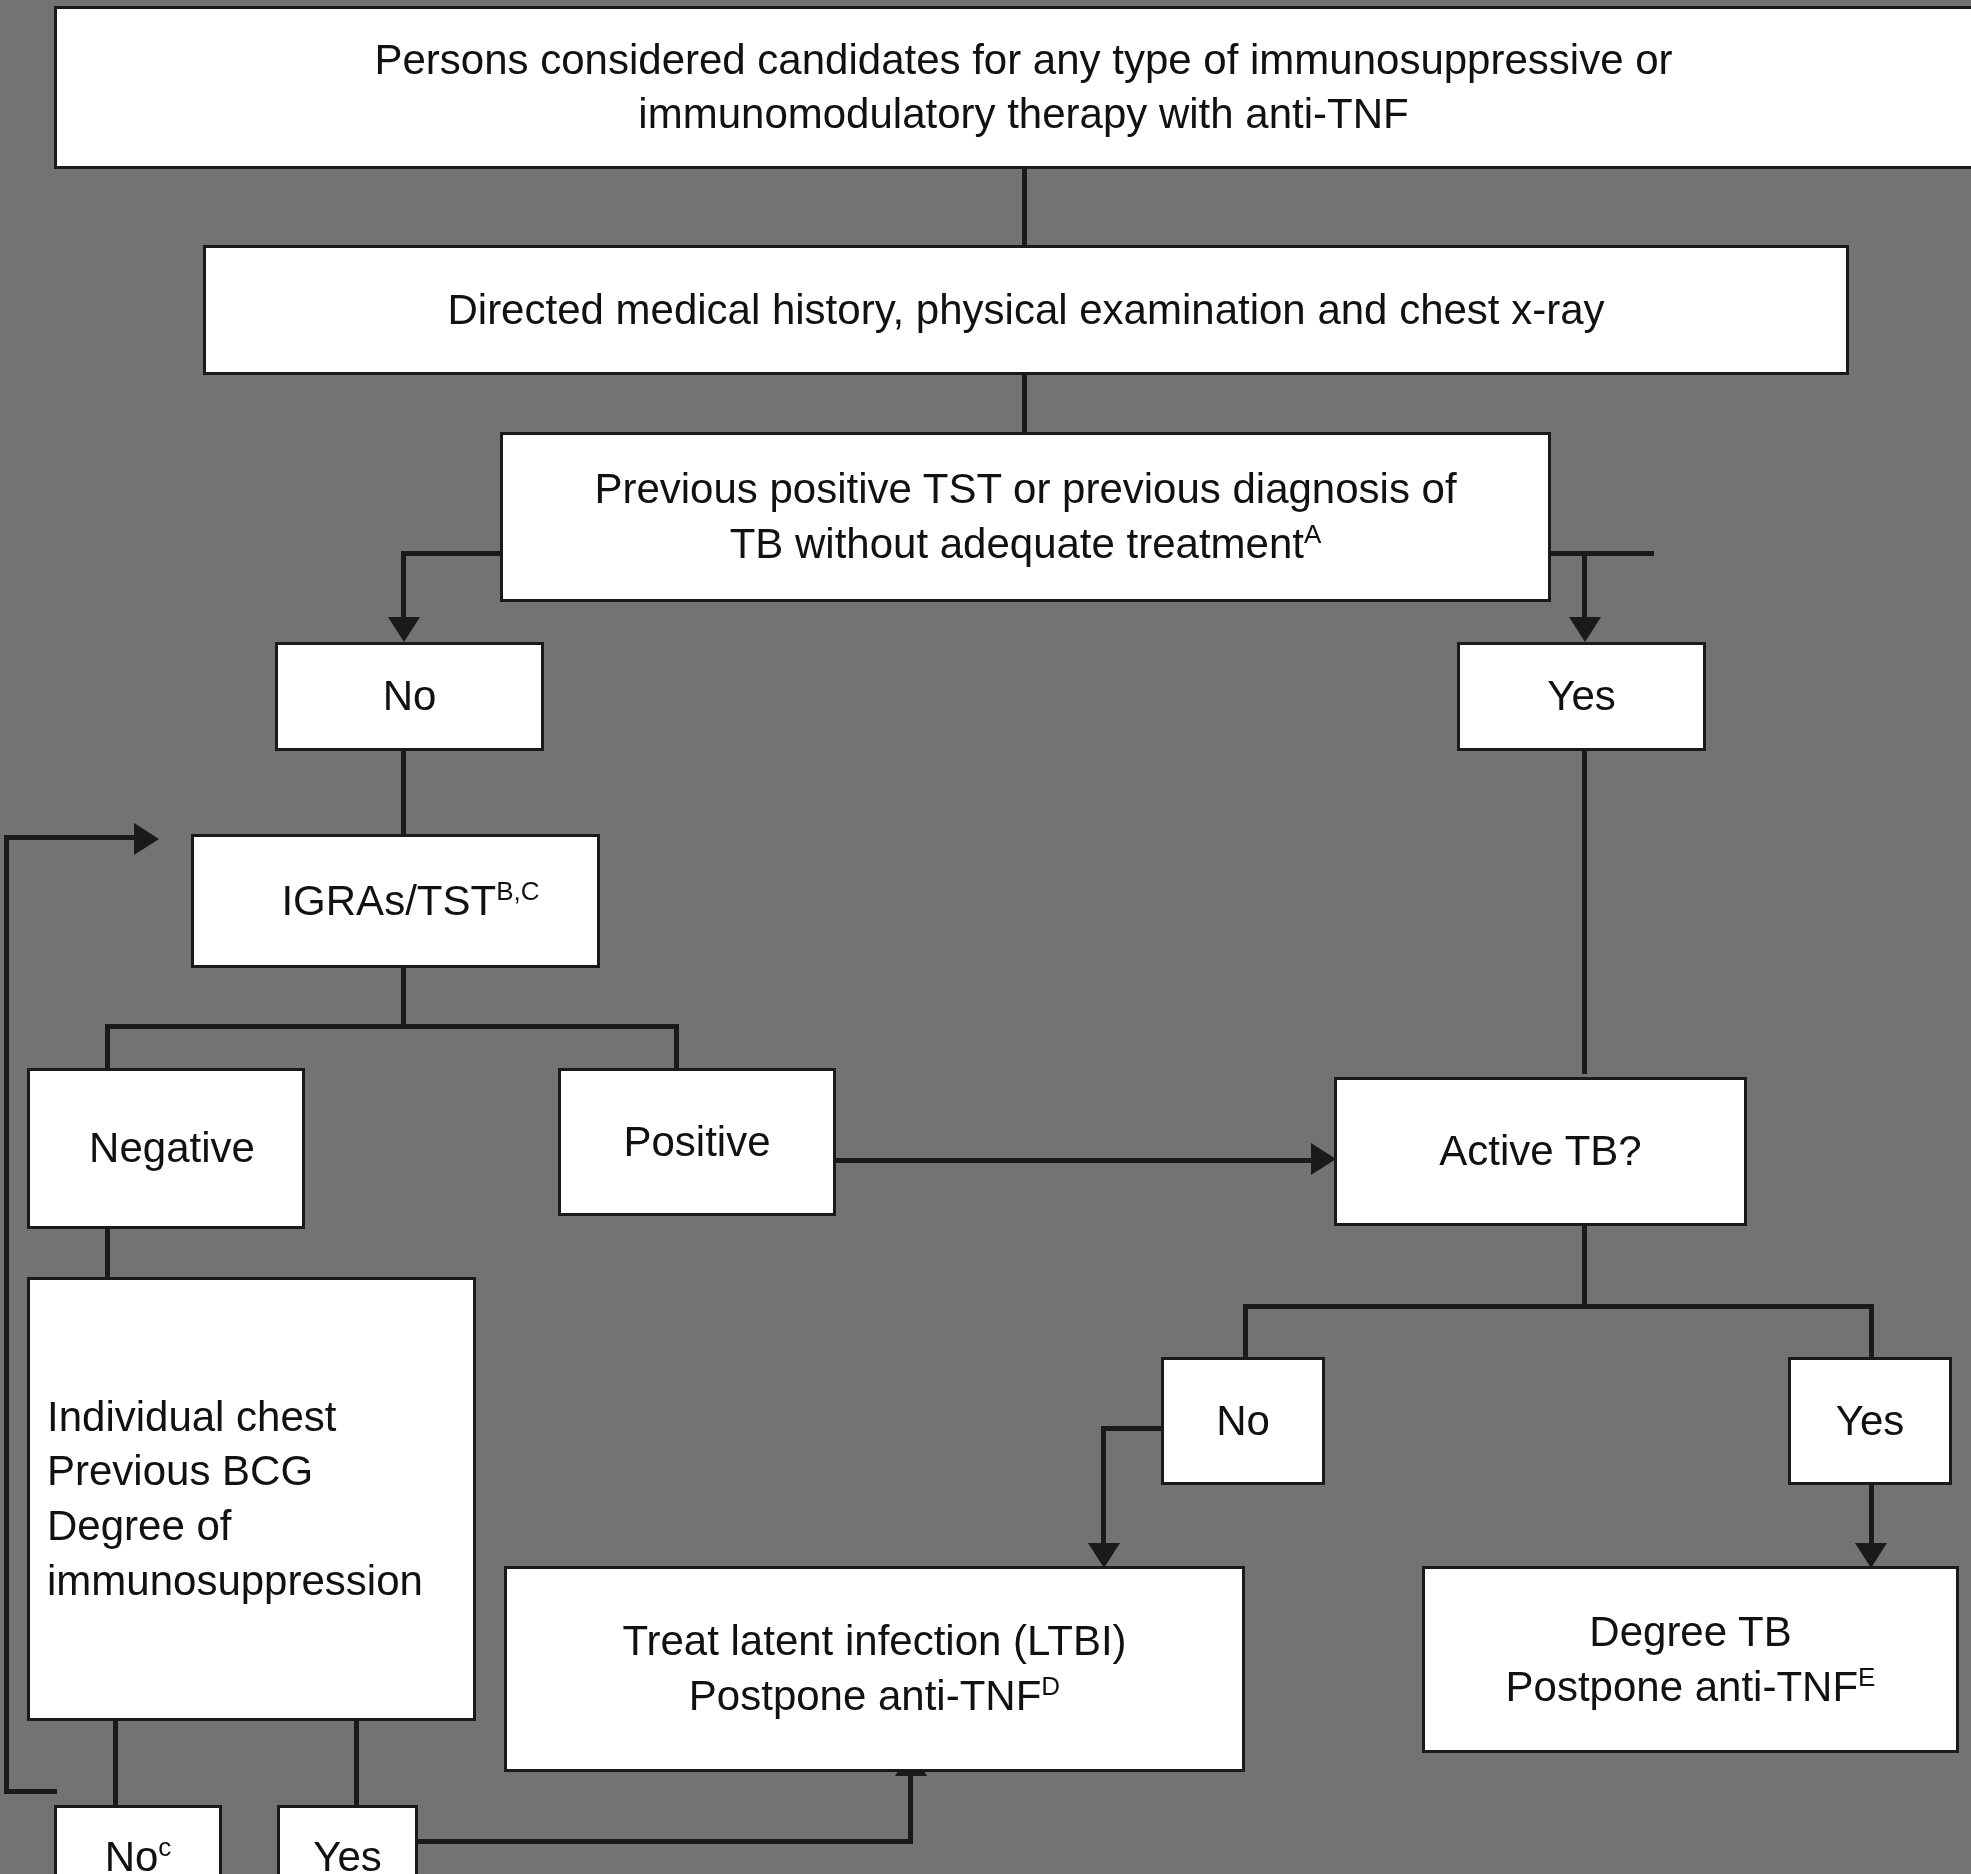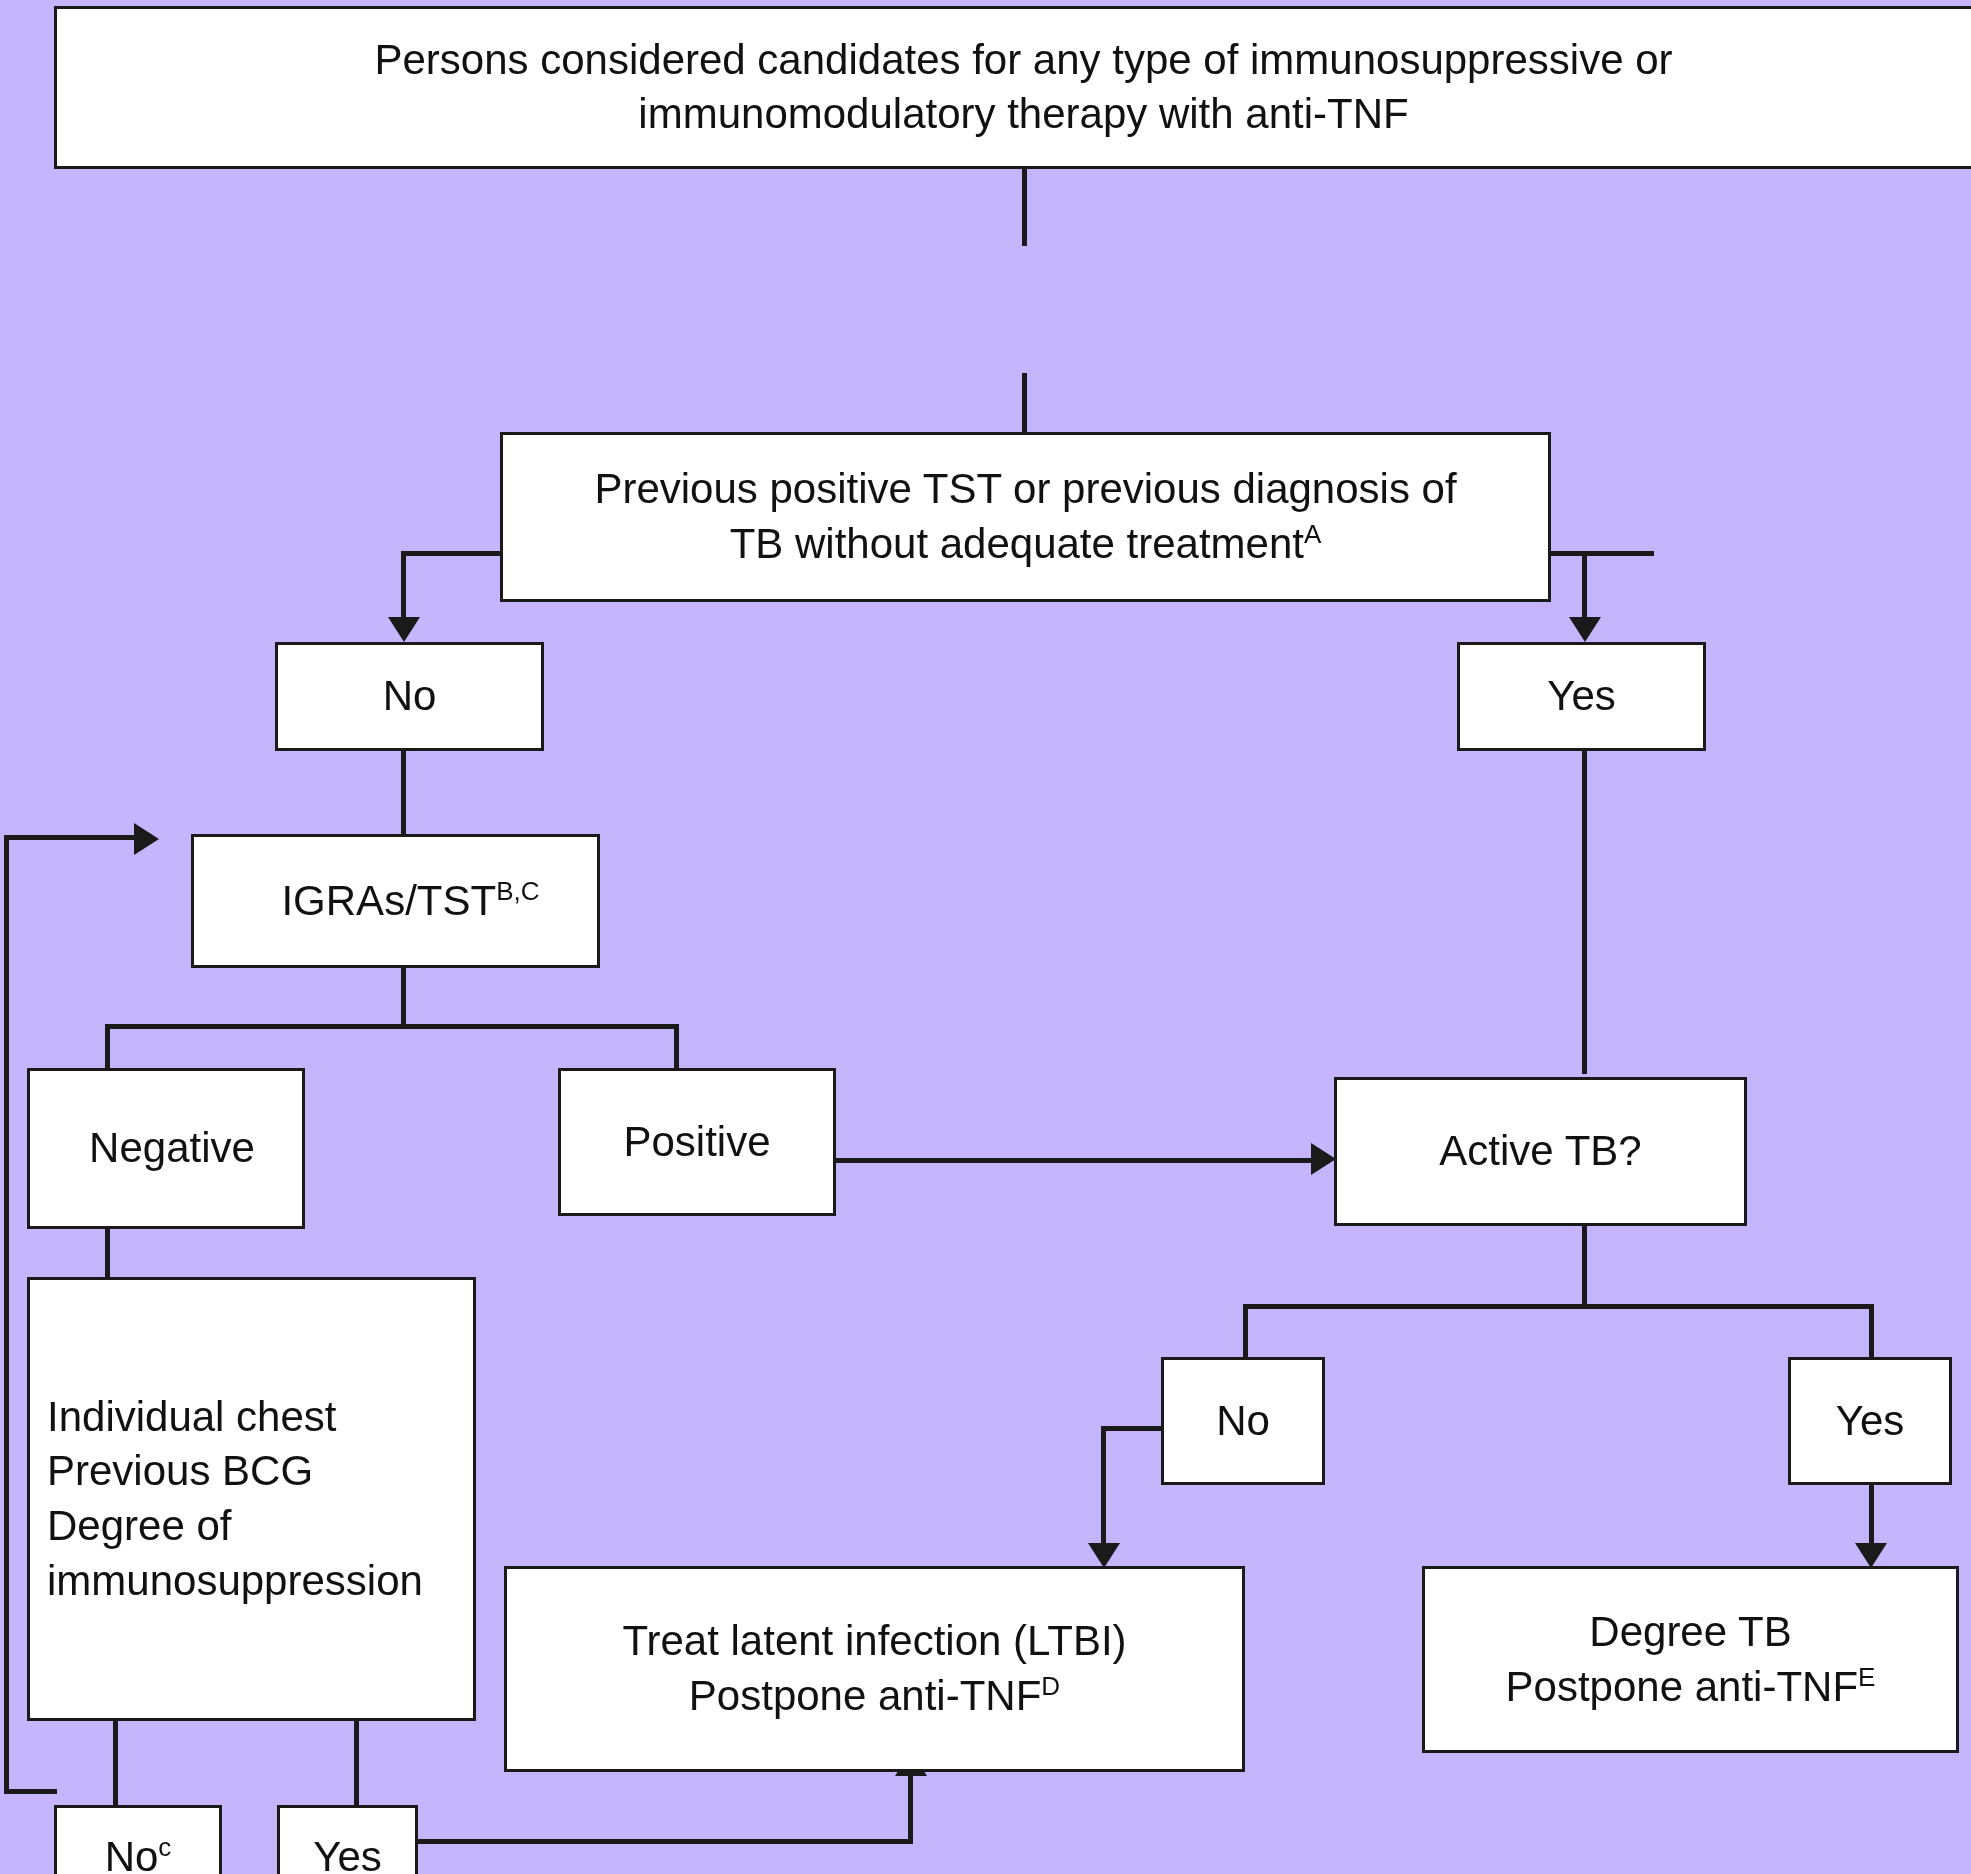--- a/index.html
+++ b/index.html
@@ -4,21 +4,21 @@
 <style>
   html, body {
     margin: 0;
     padding: 0;
     background: #ffffff;
   }
   #flowchart {
     position: relative;
     width: 1971px;
     height: 1874px;
-    background: #c4b5fd;
+    background: #737373;
     font-family: "Liberation Sans", sans-serif;
     overflow: hidden;
   }
   .node {
     position: absolute;
     box-sizing: border-box;
     border: 3.8px solid #1a1a1a;
     background: #ffffff;
     display: flex;
     align-items: center;
@@ -130,20 +130,23 @@
   <div class="arrow-right" style="left:134px; top:823px;"></div>
 
   <div class="conn" style="left:416px; top:1839px; width:497px; height:4.8px;"></div>
   <div class="conn" style="left:908px; top:1773px; width:4.8px; height:71px;"></div>
   <div class="arrow-up" style="left:895px; top:1751px;"></div>
 
   <div class="node fs-big" style="left:54px; top:5.7px; width:1939px; height:163px;">
     <span class="txt"><span>Persons considered candidates for any type of immunosuppressive or</span><br><span>immunomodulatory therapy with anti-TNF</span></span>
   </div>
 
+  <div class="node fs-big" style="left:203px; top:245px; width:1646px; height:130px;">
+    <span class="txt">Directed medical history, physical examination and chest x-ray</span>
+  </div>
 
   <div class="node fs-big" style="left:500px; top:432px; width:1051px; height:170px;">
     <span class="txt"><span>Previous positive TST or previous diagnosis of</span><br><span>TB without adequate treatment</span><sup>A</sup></span>
   </div>
 
   <div class="node fs-big" style="left:275px; top:642px; width:269px; height:109px;">
     <span class="txt">No</span>
   </div>
 
   <div class="node fs-big" style="left:1457px; top:642px; width:249px; height:109px;">

